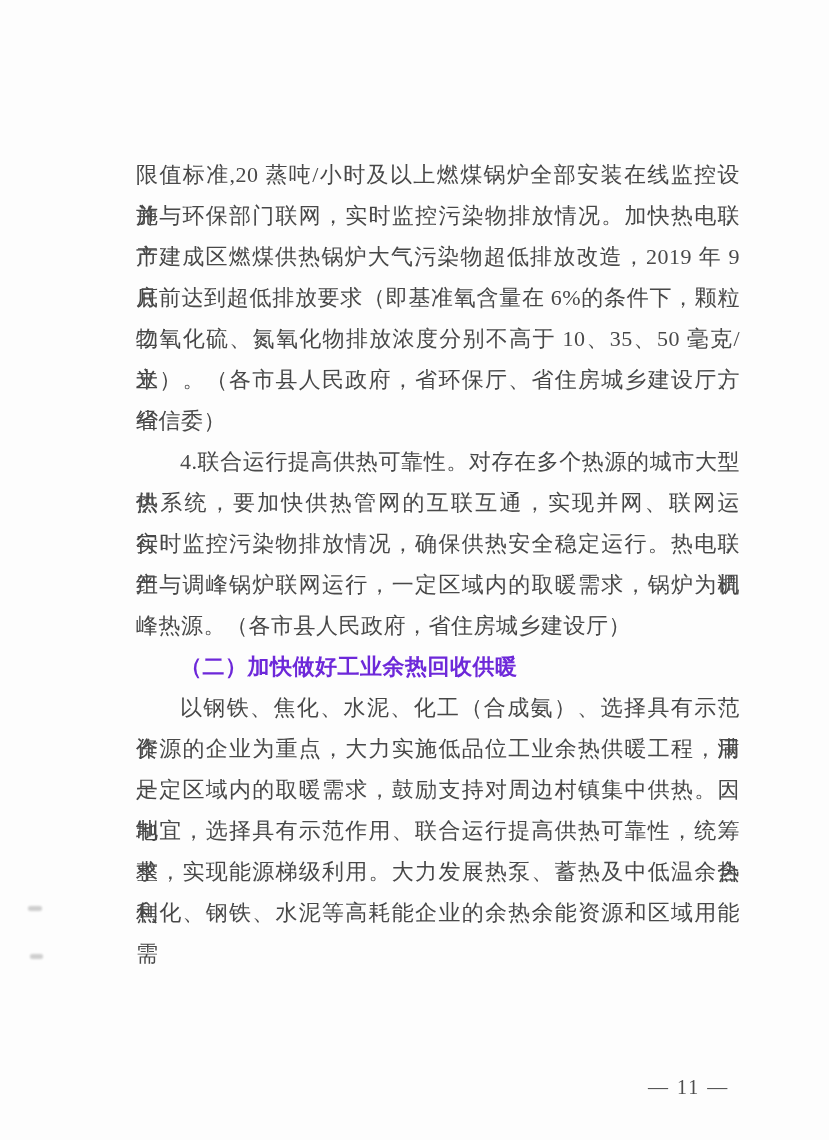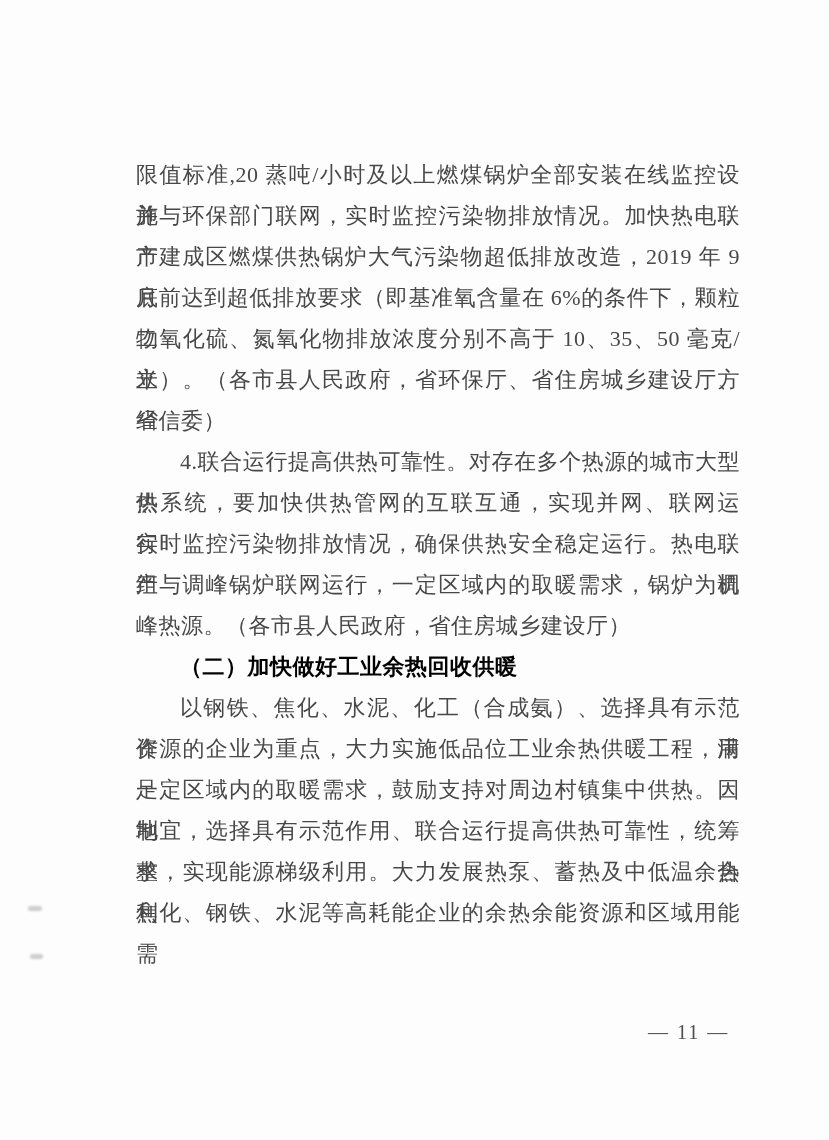--- a/index.html
+++ b/index.html
@@ -34,26 +34,26 @@
   }
   .line.para-end {
     text-align: center;
     text-align-last: left;
   }
   .line.indent {
     text-indent: 44px;
   }
   .line.heading {
     font-weight: bold;
-    color: #000000;
+    color: #6d28d9;
   }
   .page-number {
     position: absolute;
     left: 648px;
-    top: 1019px;
+    top: 1074px;
     width: 100px;
     font-size: 20px;
     line-height: 26px;
     color: #4d4d4d;
     letter-spacing: 2px;
     font-family: "Liberation Serif", "DejaVu Serif", serif;
   }
   .smudge {
     position: absolute;
     background: #a8a8a8;

